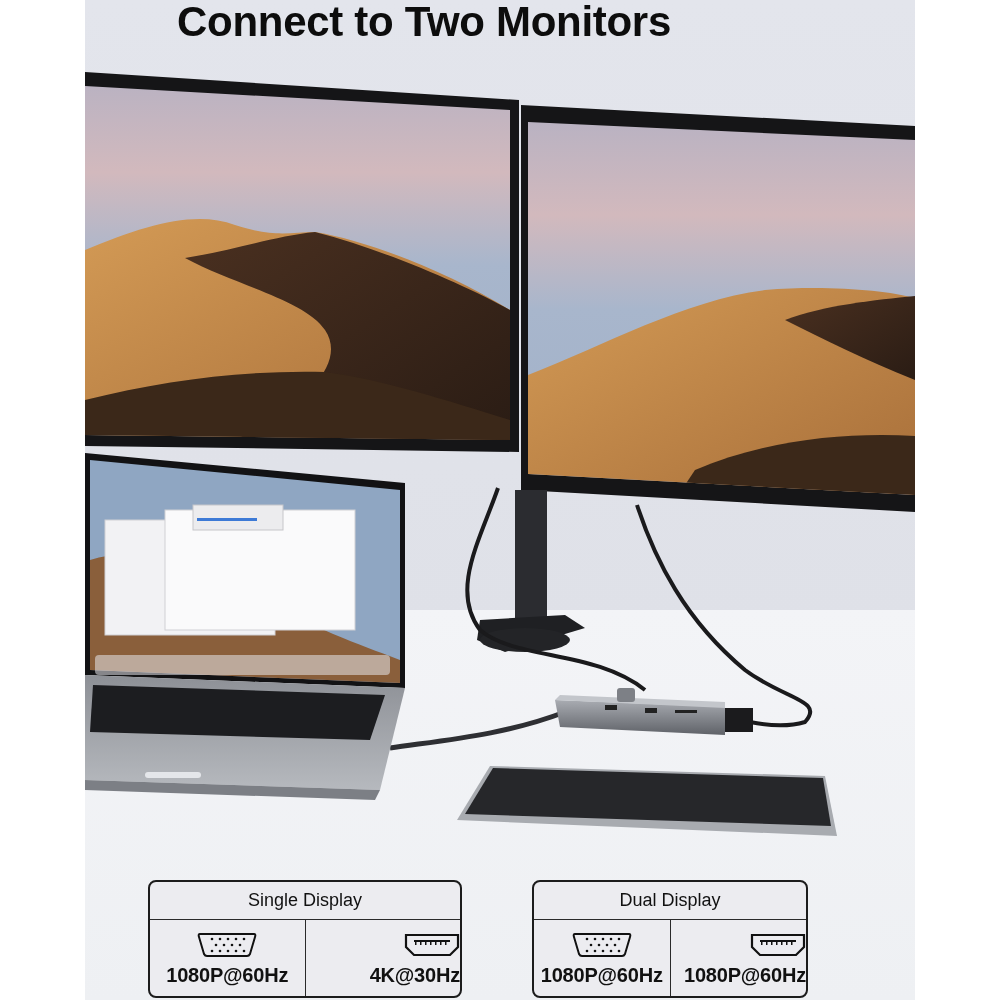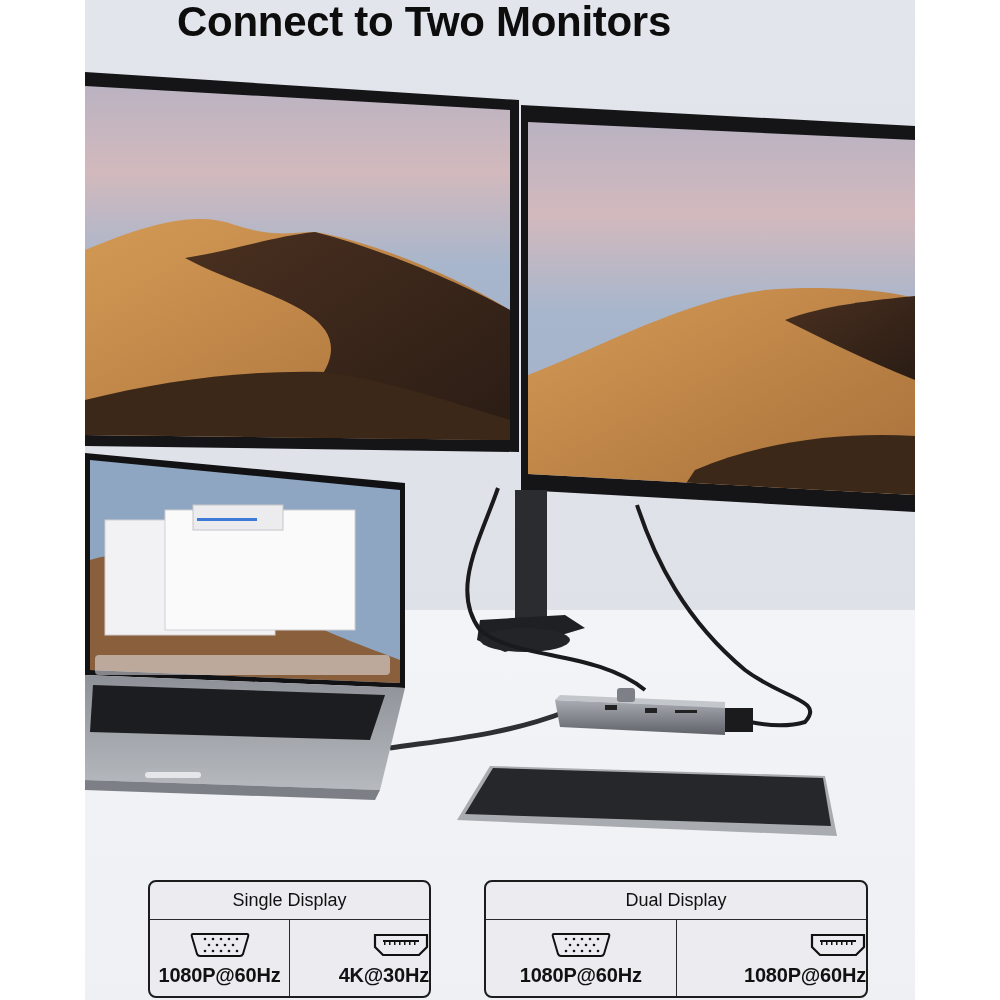--- a/index.html
+++ b/index.html
@@ -111,21 +111,21 @@
       <polygon points="0,780 295,790 290,800 0,790" fill="#7c7f85"></polygon>
     </g>
 
     <g>
       <polygon points="405,766 740,776 752,836 372,820" fill="#a8abb0"></polygon>
       <polygon points="408,768 738,778 746,826 380,814" fill="#26272a"></polygon>
     </g>
   </svg>
 </div>
 
-<div class="spec" style="left:148px; width:283px;">
+<div class="spec" style="left:148px; width:314px;">
   <div class="spec-head">Single Display</div>
   <div class="spec-body">
     <div class="spec-cell">
       <svg class="icon" width="60" height="26" viewBox="0 0 60 26">
         <path d="M3,2 H57 Q59,2 58,5 L53,22 Q52,24 50,24 H10 Q8,24 7,22 L2,5 Q1,2 3,2 Z" fill="none" stroke="#111" stroke-width="2"></path>
         <g fill="#111">
             <circle cx="15" cy="7" r="1.3"></circle>
             <circle cx="23" cy="7" r="1.3"></circle>
             <circle cx="31" cy="7" r="1.3"></circle>
             <circle cx="39" cy="7" r="1.3"></circle>
@@ -155,21 +155,21 @@
             <rect x="31" y="10" width="1.5" height="3"></rect>
             <rect x="36" y="10" width="1.5" height="3"></rect>
             <rect x="41" y="10" width="1.5" height="3"></rect>
           </g>
       </svg>
       <div class="spec-val">4K@30Hz</div>
     </div>
   </div>
 </div>
 
-<div class="spec" style="left:484px; width:384px;">
+<div class="spec" style="left:532px; width:276px;">
   <div class="spec-head">Dual Display</div>
   <div class="spec-body">
     <div class="spec-cell">
       <svg class="icon" width="60" height="26" viewBox="0 0 60 26">
         <path d="M3,2 H57 Q59,2 58,5 L53,22 Q52,24 50,24 H10 Q8,24 7,22 L2,5 Q1,2 3,2 Z" fill="none" stroke="#111" stroke-width="2"></path>
         <g fill="#111">
             <circle cx="15" cy="7" r="1.3"></circle>
             <circle cx="23" cy="7" r="1.3"></circle>
             <circle cx="31" cy="7" r="1.3"></circle>
             <circle cx="39" cy="7" r="1.3"></circle>

